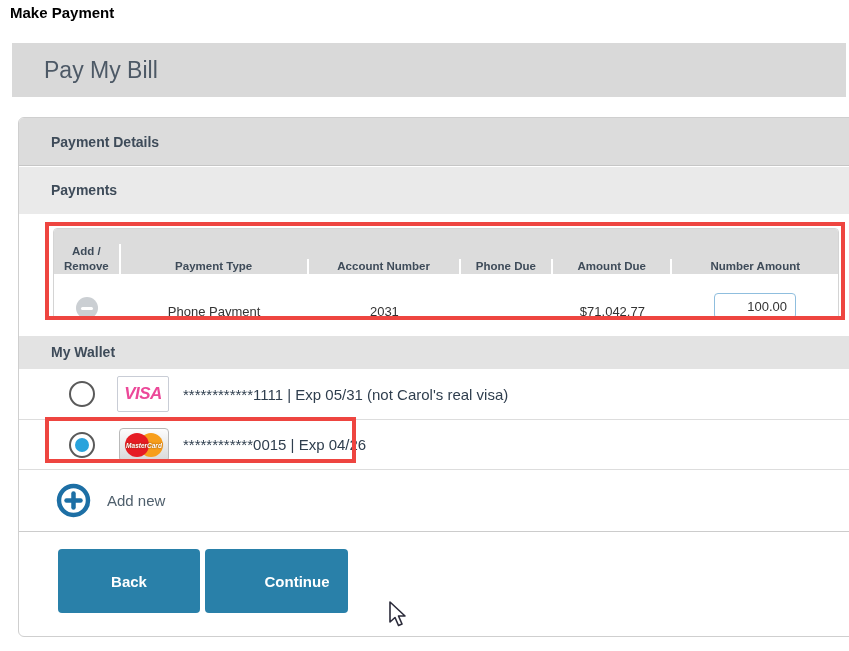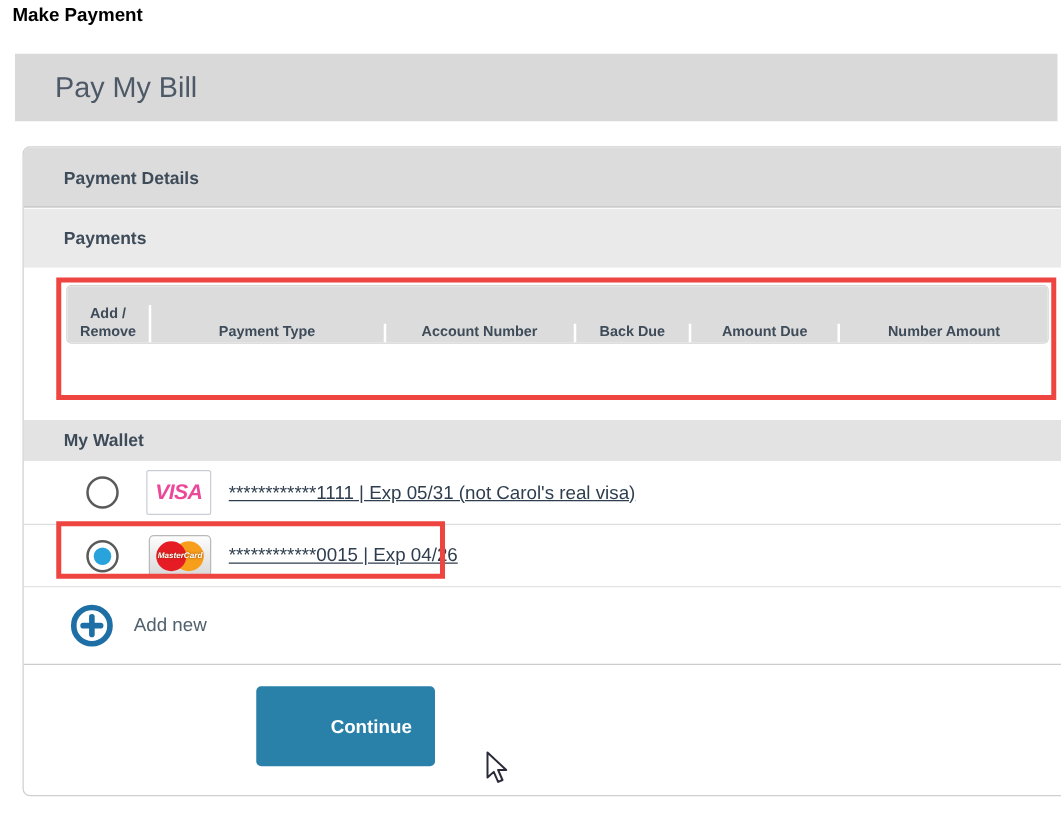--- a/index.html
+++ b/index.html
@@ -51,21 +51,21 @@
              display:flex;align-items:center;justify-content:center;flex:none;}
   .visa-logo span{font-style:italic;font-weight:bold;font-size:17px;color:#ec4899;letter-spacing:-0.5px;}
 
   .mc-logo{margin-left:24px;width:48px;height:32px;border:1px solid #b9b9b9;border-radius:4px;
            background:linear-gradient(#fdfdfd,#d8d8d8);position:relative;flex:none;}
   .mc-red{position:absolute;left:5px;top:4px;width:24px;height:24px;border-radius:50%;background:#e61c24;z-index:2;}
   .mc-orange{position:absolute;right:5px;top:4px;width:24px;height:24px;border-radius:50%;background:#f79e1b;z-index:1;}
   .mc-text{position:absolute;z-index:3;left:0;top:50%;transform:translateY(-50%);width:100%;text-align:center;
            font-size:6.5px;font-style:italic;font-weight:bold;color:#fff;text-shadow:0 0 2px #7a3b00;}
 
-  .card-label{margin-left:14px;font-size:15px;color:#2f3e4e;text-decoration:underline;}
+  .card-label{margin-left:14px;font-size:15px;color:#2f3e4e;}
 
   .addnew-label{margin-left:16px;font-size:15px;color:#50606d;}
 
   .btn{position:absolute;top:431px;height:64px;background:#2980a9;border:none;border-radius:4px;
        color:#fff;font-size:15px;font-weight:600;font-family:"Liberation Sans",sans-serif;cursor:pointer;}
   .btn-back{left:39px;width:142px;}
   .btn-continue{left:186px;width:143px;padding-left:47px;}
 
   .annotation{position:absolute;border:4px solid #ee4540;box-sizing:border-box;z-index:10;pointer-events:none;}
   .annot-table{left:45px;top:222px;width:800px;height:98px;}
@@ -87,23 +87,35 @@
   <div class="card">
 
     <div class="bar bar-details">Payment Details</div>
     <div class="bar bar-payments">Payments</div>
 
     <div class="ptable">
       <div class="trow thead">
         <div class="cell">Add / Remove</div>
         <div class="cell">Payment Type</div>
         <div class="cell">Account Number</div>
-        <div class="cell">Back Due</div>
+        <div class="cell">Phone Due</div>
         <div class="cell">Amount Due</div>
         <div class="cell">Number Amount</div>
+      </div>
+      <div class="trow tbody">
+        <div class="cell">
+          <div class="minus-icon"></div>
+        </div>
+        <div class="cell">Phone Payment</div>
+        <div class="cell">2031</div>
+        <div class="cell"></div>
+        <div class="cell">$71,042.77</div>
+        <div class="cell">
+          <input class="amount-input" type="text" value="100.00" style="">
+        </div>
       </div>
     </div>
 
     <div class="bar bar-wallet">My Wallet</div>
 
     <div class="wallet-row row-visa">
       <div class="radio"></div>
       <div class="visa-logo">
         <span>VISA</span>
       </div>
@@ -122,20 +134,21 @@
 
     <div class="wallet-row row-add">
       <svg width="35" height="35" viewBox="0 0 35 35">
         <circle cx="17.5" cy="17.5" r="14.5" fill="none" stroke="#1d6fa5" stroke-width="4.5"></circle>
         <line x1="17.5" y1="10.5" x2="17.5" y2="24.5" stroke="#1d6fa5" stroke-width="4.5" stroke-linecap="round"></line>
         <line x1="10.5" y1="17.5" x2="24.5" y2="17.5" stroke="#1d6fa5" stroke-width="4.5" stroke-linecap="round"></line>
       </svg>
       <div class="addnew-label">Add new</div>
     </div>
 
+    <button class="btn btn-back">Back</button>
     <button class="btn btn-continue">Continue</button>
 
   </div>
 
   <div class="annotation annot-table"></div>
   <div class="annotation annot-mc"></div>
 
   <svg class="cursor" width="22" height="30" viewBox="0 0 22 30">
     <path d="M4 2 L4 22 L9 17.5 L12.5 25.5 L16 24 L12.5 16 L19 16 Z" fill="#fff" stroke="#2b2b3a" stroke-width="1.6" stroke-linejoin="round"></path>
   </svg>

